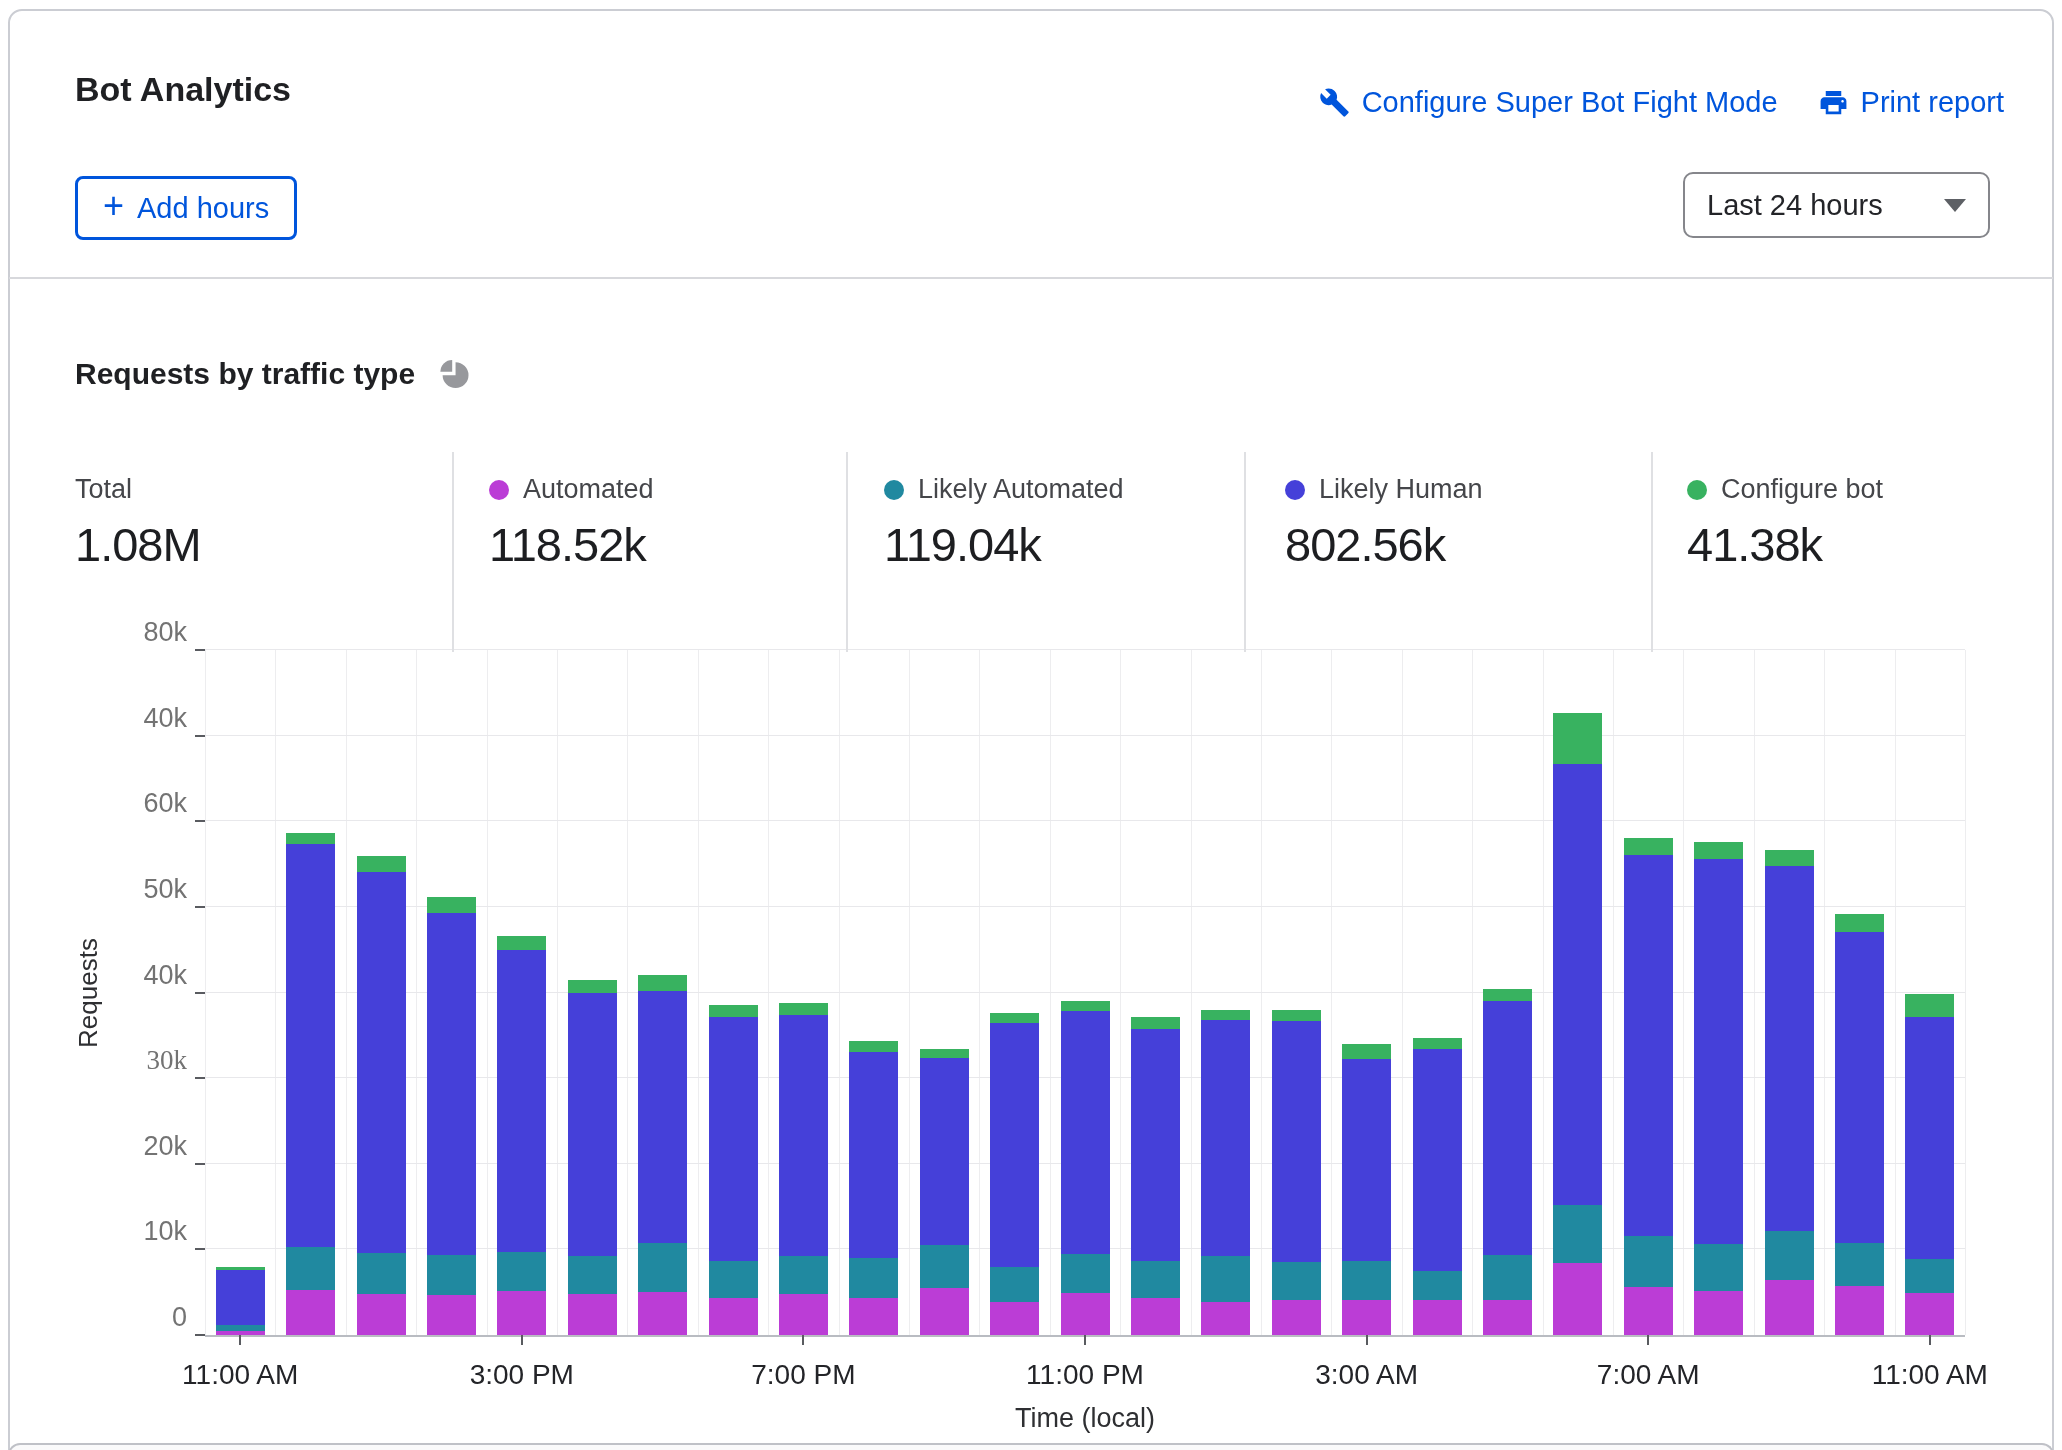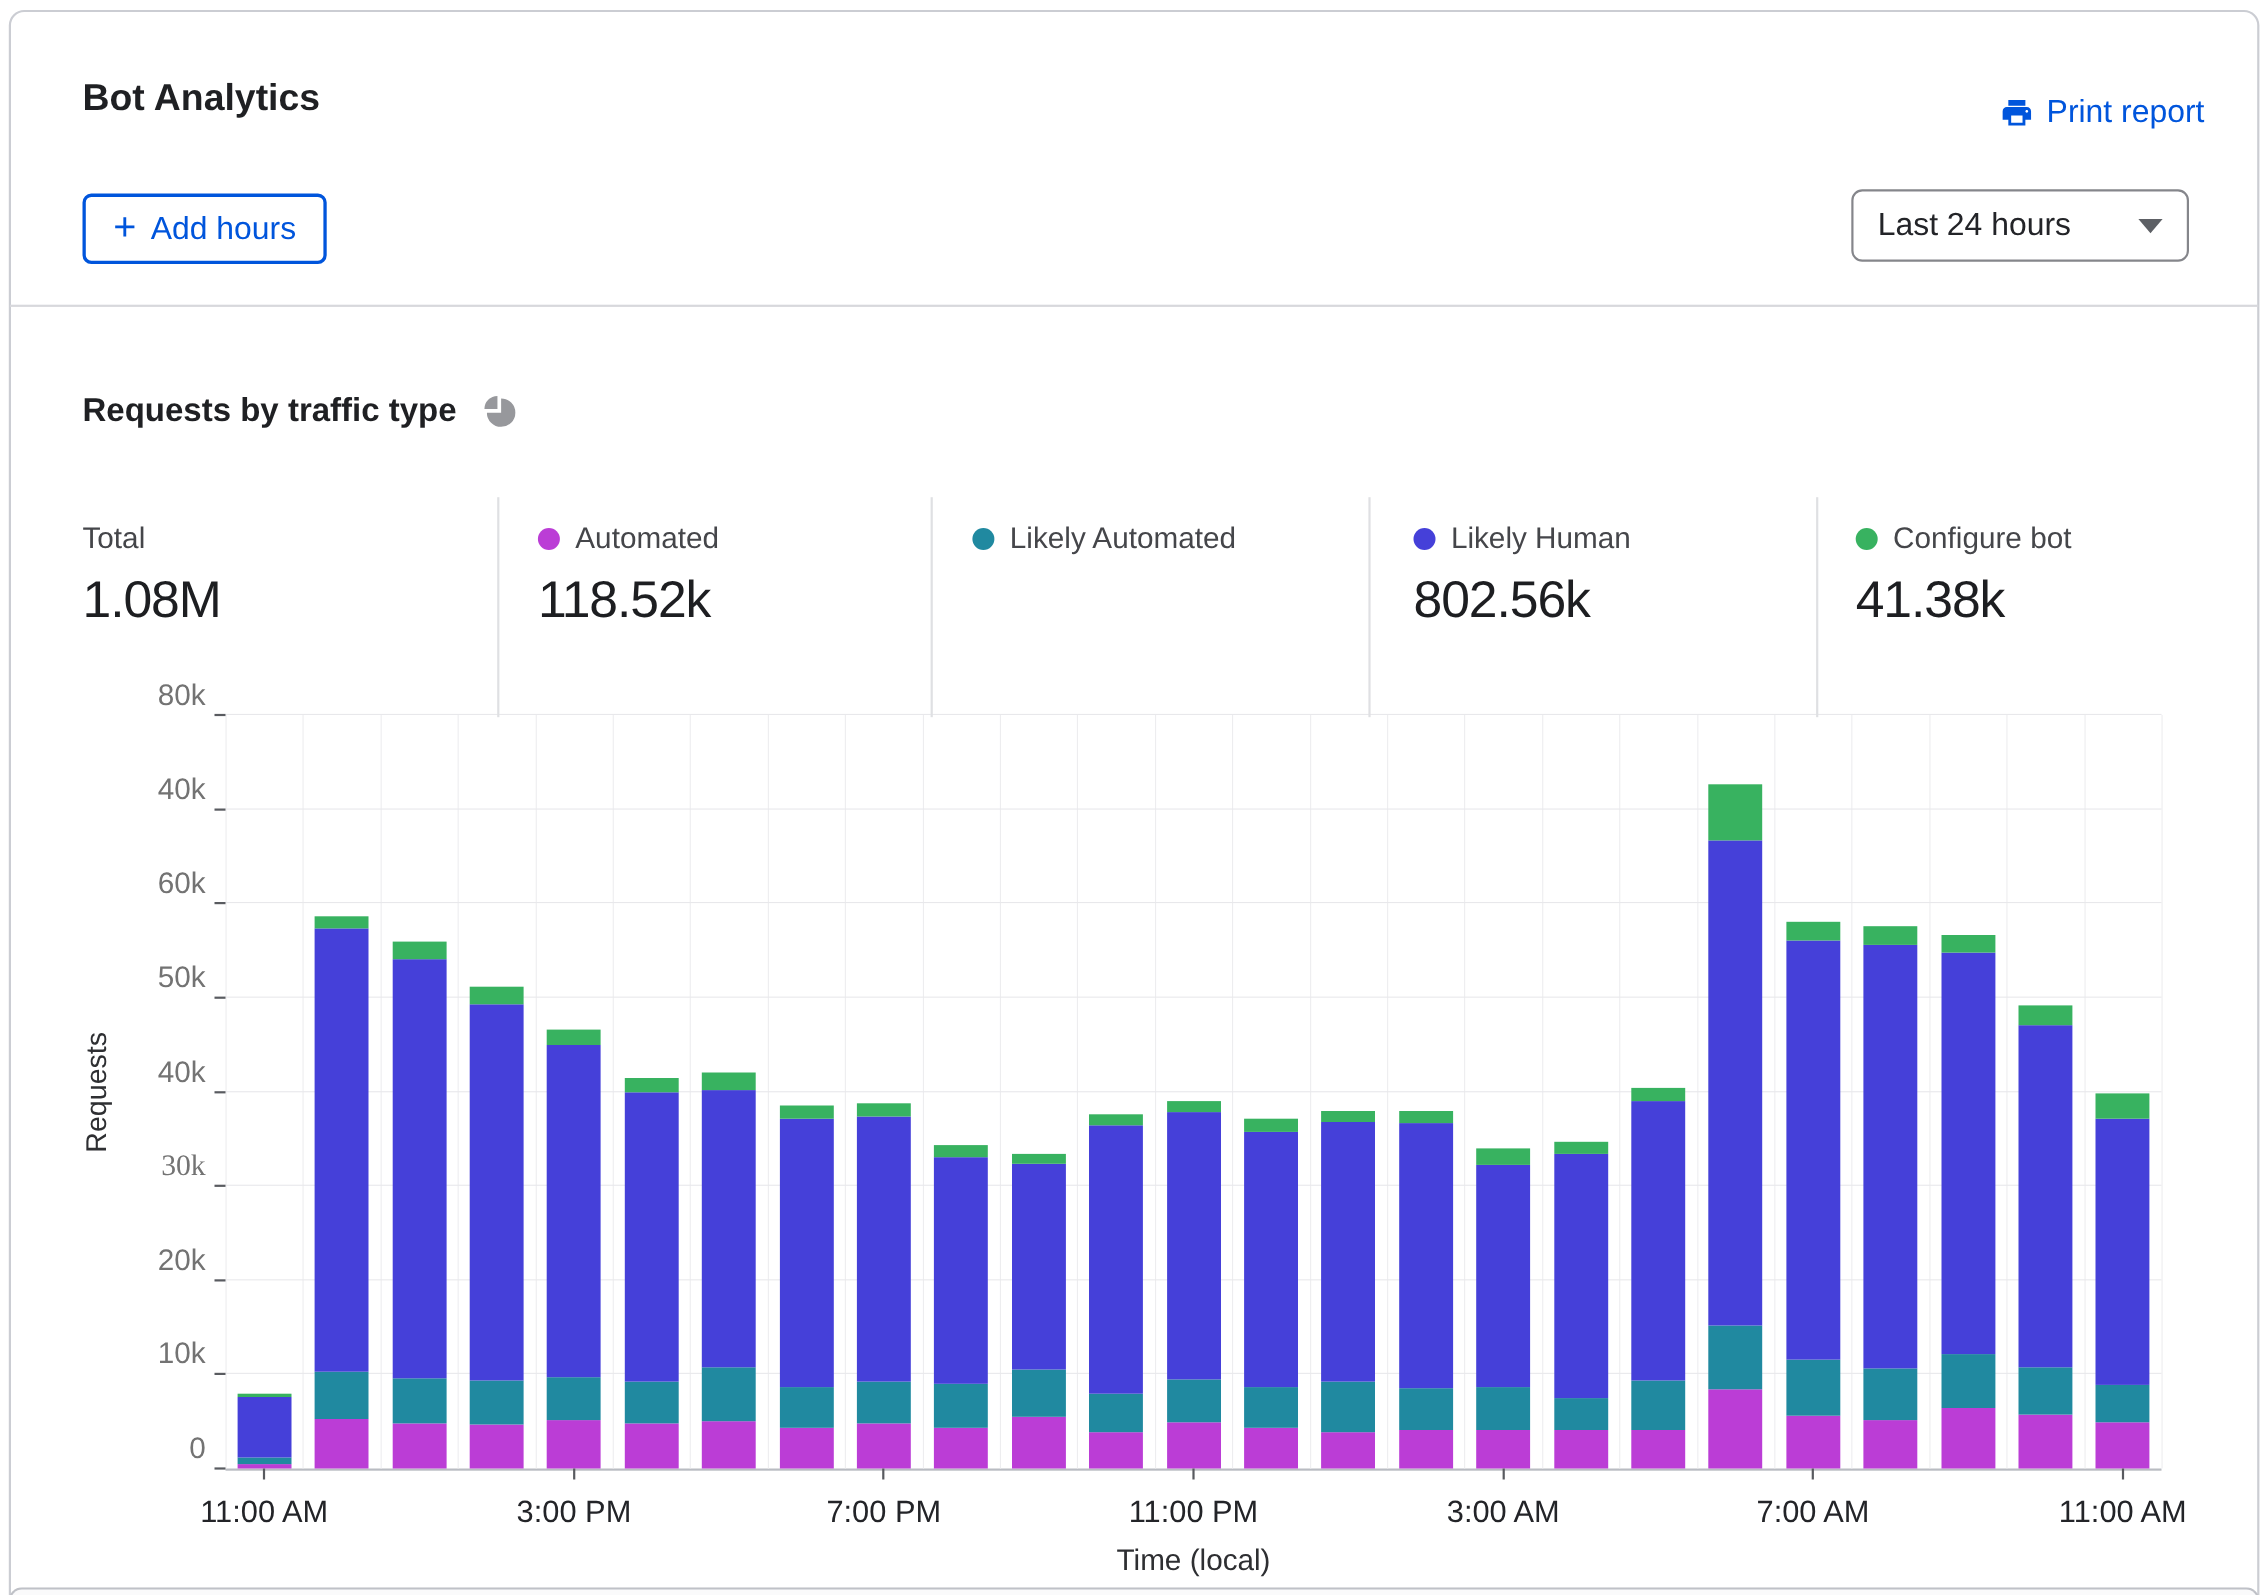--- a/index.html
+++ b/index.html
@@ -48,20 +48,26 @@
 </head>
 <body>
 
 <div class="card"></div>
 
 <div class="page-title">Bot Analytics</div>
 
 <div class="hdr-links">
   <div class="hlink">
     <svg viewBox="0 0 24 24">
+        <path d="M22.7 19l-9.1-9.1c.9-2.3.4-5-1.5-6.9-2-2-5-2.4-7.4-1.3L9 6 6 9 1.6 4.7C.4 7.1.9 10.1 2.9 12.1c1.9 1.9 4.6 2.4 6.9 1.5l9.1 9.1c.4.4 1 .4 1.4 0l2.3-2.3c.5-.4.5-1.1.1-1.4z"></path>
+      </svg>
+    <span>Configure Super Bot Fight Mode</span>
+  </div>
+  <div class="hlink">
+    <svg viewBox="0 0 24 24">
         <path d="M19 8H5c-1.66 0-3 1.34-3 3v6h4v4h12v-4h4v-6c0-1.66-1.34-3-3-3zm-3 11H8v-5h8v5zm3-7c-.55 0-1-.45-1-1s.45-1 1-1 1 .45 1 1-.45 1-1 1zm-1-9H6v4h12V3z"></path>
       </svg>
     <span>Print report</span>
   </div>
 </div>
 
 <button class="btn-add">
   <span class="plus">+</span>
   <span>Add hours</span>
 </button>
@@ -93,20 +99,21 @@
         <span class="stat-dot" style="background: rgb(187, 61, 214);"></span>
         <span>Automated</span>
       </div>
       <div class="stat-value">118.52k</div>
     </div>
     <div class="stat-col" style="left: 884px;">
       <div class="stat-label">
         <span class="stat-dot" style="background: rgb(32, 137, 160);"></span>
         <span>Likely Automated</span>
       </div>
+      <div class="stat-value">119.04k</div>
     </div>
     <div class="stat-col" style="left: 1285px;">
       <div class="stat-label">
         <span class="stat-dot" style="background: rgb(69, 64, 217);"></span>
         <span>Likely Human</span>
       </div>
       <div class="stat-value">802.56k</div>
     </div>
     <div class="stat-col" style="left: 1687px;">
       <div class="stat-label">

